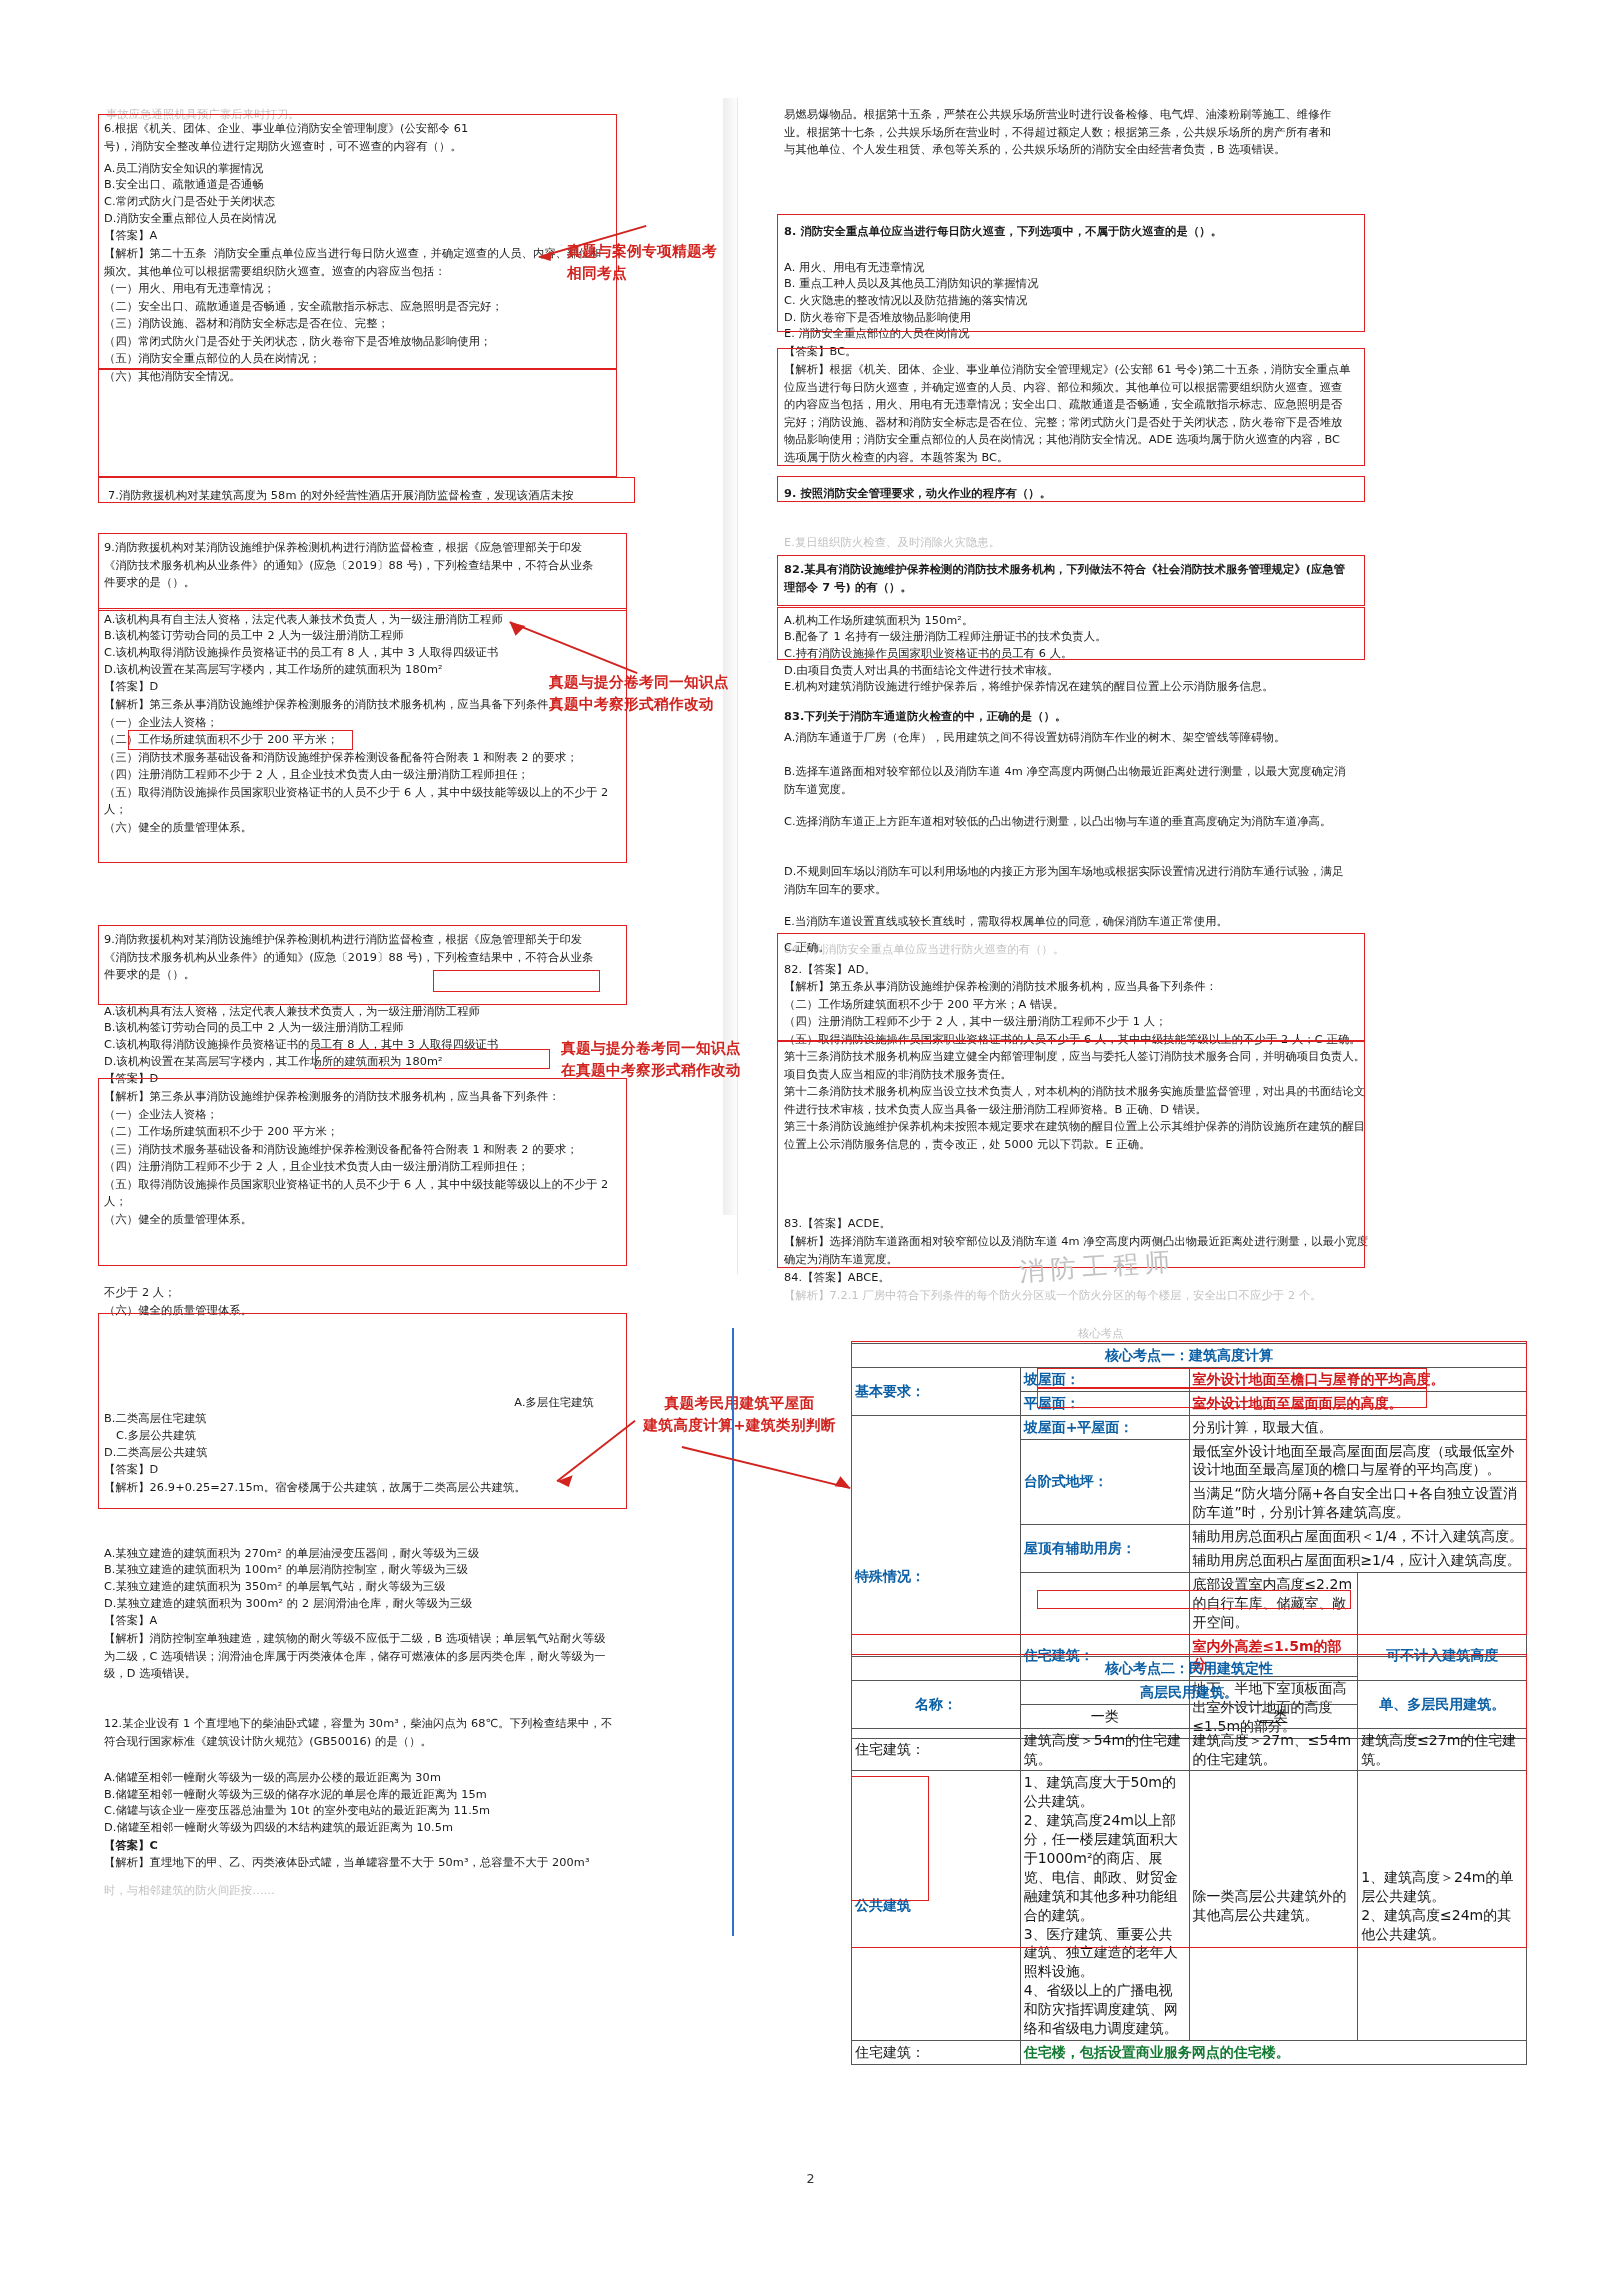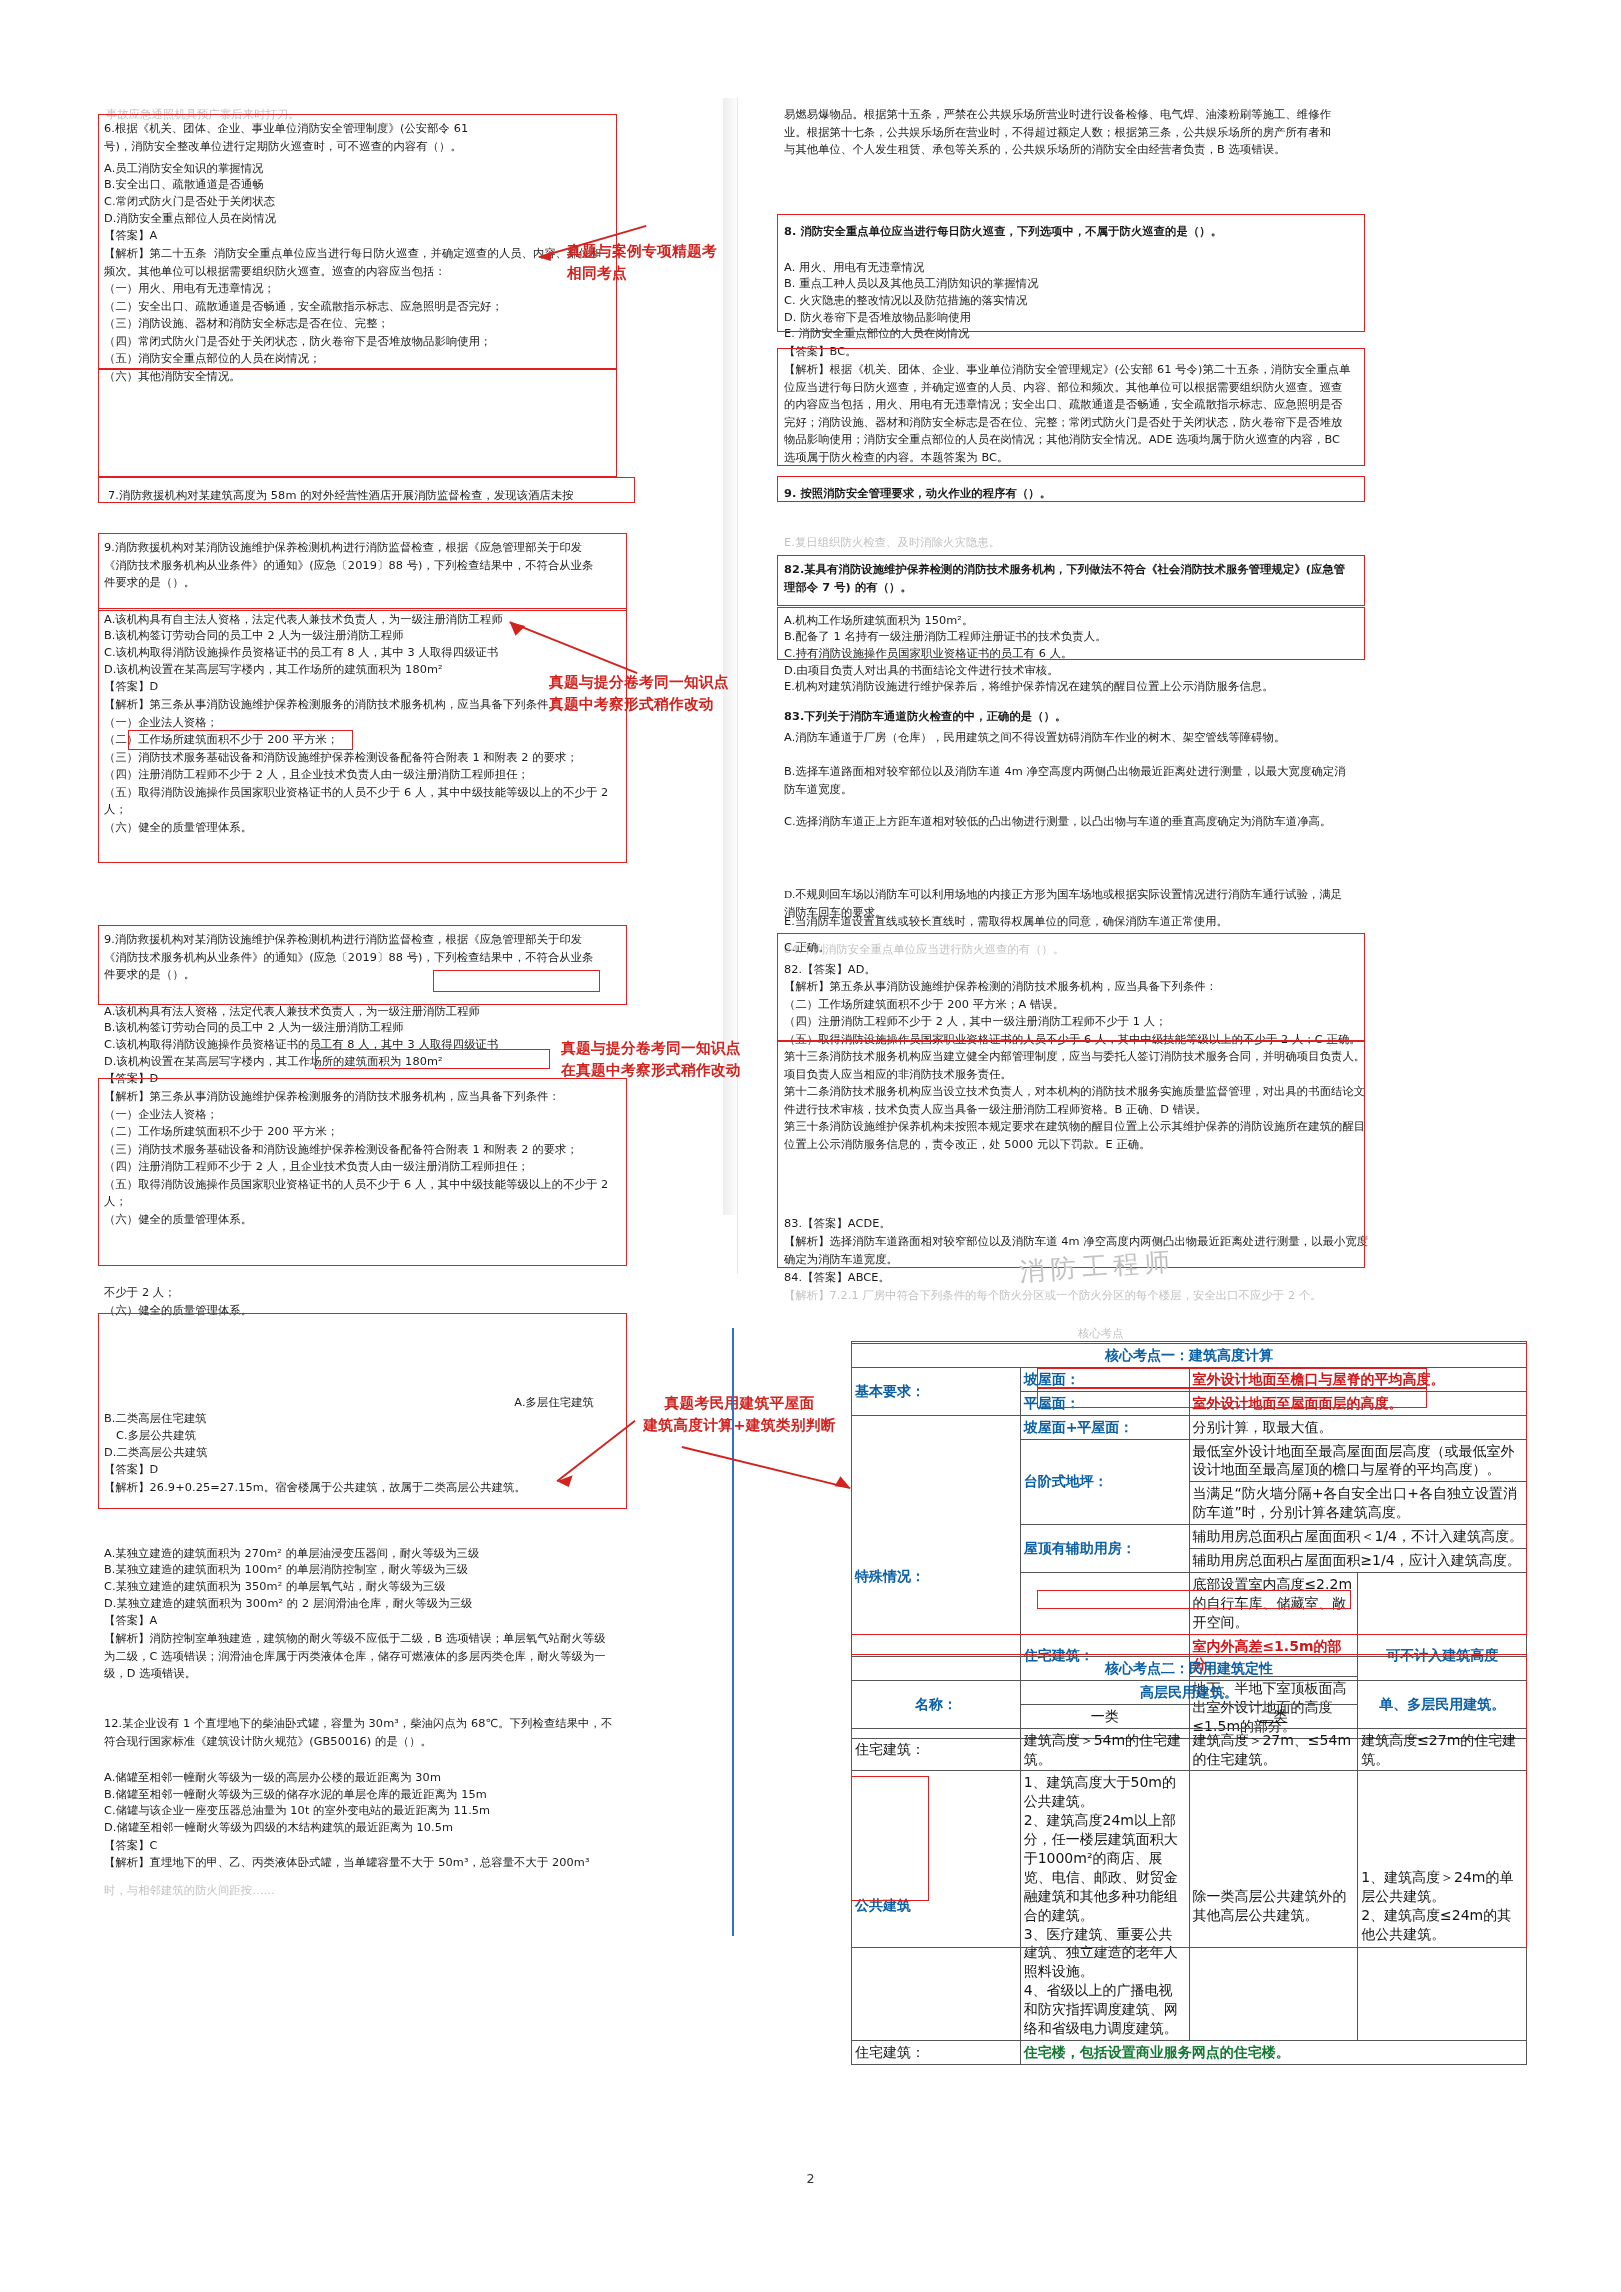--- a/index.html
+++ b/index.html
@@ -192,21 +192,21 @@
   <div class="blk" style="left:104px; top:1578px; width:510px;">C.某独立建造的建筑面积为 350m² 的单层氧气站，耐火等级为三级</div>
   <div class="blk" style="left:104px; top:1595px; width:510px;">D.某独立建造的建筑面积为 300m² 的 2 层润滑油仓库，耐火等级为三级</div>
   <div class="blk" style="left:104px; top:1612px; width:510px;">【答案】A</div>
   <div class="blk" style="left:104px; top:1630px; width:510px;">【解析】消防控制室单独建造，建筑物的耐火等级不应低于二级，B 选项错误；单层氧气站耐火等级为二级，C 选项错误；润滑油仓库属于丙类液体仓库，储存可燃液体的多层丙类仓库，耐火等级为一级，D 选项错误。</div>
 
   <div class="blk" style="left:104px; top:1715px; width:510px;">12.某企业设有 1 个直埋地下的柴油卧式罐，容量为 30m³，柴油闪点为 68℃。下列检查结果中，不符合现行国家标准《建筑设计防火规范》(GB50016) 的是（）。</div>
   <div class="blk" style="left:104px; top:1769px; width:510px;">A.储罐至相邻一幢耐火等级为一级的高层办公楼的最近距离为 30m</div>
   <div class="blk" style="left:104px; top:1786px; width:510px;">B.储罐至相邻一幢耐火等级为三级的储存水泥的单层仓库的最近距离为 15m</div>
   <div class="blk" style="left:104px; top:1802px; width:510px;">C.储罐与该企业一座变压器总油量为 10t 的室外变电站的最近距离为 11.5m</div>
   <div class="blk" style="left:104px; top:1819px; width:510px;">D.储罐至相邻一幢耐火等级为四级的木结构建筑的最近距离为 10.5m</div>
-  <div class="blk" style="left:104px; top:1837px; width:510px;">【答案】C</div>
+  <div class="blk" style="left:104px; top:1837px; width:510px;font-weight:bold;">【答案】C</div>
   <div class="blk" style="left:104px; top:1854px; width:510px;">【解析】直埋地下的甲、乙、丙类液体卧式罐，当单罐容量不大于 50m³，总容量不大于 200m³</div>
   <div class="blk vfaint" style="left:104px; top:1882px; width:510px;">时，与相邻建筑的防火间距按……</div>
 
   <div class="blk" style="left:784px; top:106px; width:549px;">易燃易爆物品。根据第十五条，严禁在公共娱乐场所营业时进行设备检修、电气焊、油漆粉刷等施工、维修作业。根据第十七条，公共娱乐场所在营业时，不得超过额定人数；根据第三条，公共娱乐场所的房产所有者和与其他单位、个人发生租赁、承包等关系的，公共娱乐场所的消防安全由经营者负责，B 选项错误。</div>
 
   <div class="blk" style="left:784px; top:223px; width:549px; font-weight:bold;">8. 消防安全重点单位应当进行每日防火巡查，下列选项中，不属于防火巡查的是（）。</div>
   <div class="blk" style="left:784px; top:259px; width:549px;">A. 用火、用电有无违章情况</div>
   <div class="blk" style="left:784px; top:275px; width:549px;">B. 重点工种人员以及其他员工消防知识的掌握情况</div>
   <div class="blk" style="left:784px; top:292px; width:549px;">C. 火灾隐患的整改情况以及防范措施的落实情况</div>
   <div class="blk" style="left:784px; top:309px; width:549px;">D. 防火卷帘下是否堆放物品影响使用</div>
@@ -229,21 +229,21 @@
   <div class="blk" style="left:784px; top:662px; width:568px;">D.由项目负责人对出具的书面结论文件进行技术审核。</div>
   <div class="blk" style="left:784px; top:678px; width:568px;">E.机构对建筑消防设施进行维护保养后，将维护保养情况在建筑的醒目位置上公示消防服务信息。</div>
 
   <div class="rbox" style="left:777px; top:555px; width:588px; height:51px;"></div>
   <div class="rbox thin" style="left:777px; top:607px; width:588px; height:53px;"></div>
 
   <div class="blk" style="left:784px; top:708px; width:568px; font-weight:bold;">83.下列关于消防车通道防火检查的中，正确的是（）。</div>
   <div class="blk" style="left:784px; top:729px; width:568px;">A.消防车通道于厂房（仓库），民用建筑之间不得设置妨碍消防车作业的树木、架空管线等障碍物。</div>
   <div class="blk" style="left:784px; top:763px; width:568px;">B.选择车道路面相对较窄部位以及消防车道 4m 净空高度内两侧凸出物最近距离处进行测量，以最大宽度确定消防车道宽度。</div>
   <div class="blk" style="left:784px; top:813px; width:568px;">C.选择消防车道正上方距车道相对较低的凸出物进行测量，以凸出物与车道的垂直高度确定为消防车道净高。</div>
-  <div class="blk" style="left:784px; top:886px; width:568px;font-family:Liberation Serif, serif;">D.不规则回车场以消防车可以利用场地的内接正方形为国车场地或根据实际设置情况进行消防车通行试验，满足消防车回车的要求。</div>
+  <div class="blk" style="left:784px; top:863px; width:568px;">D.不规则回车场以消防车可以利用场地的内接正方形为国车场地或根据实际设置情况进行消防车通行试验，满足消防车回车的要求。</div>
   <div class="blk" style="left:784px; top:913px; width:568px;">E.当消防车道设置直线或较长直线时，需取得权属单位的同意，确保消防车道正常使用。</div>
   <div class="blk vfaint" style="left:784px; top:941px; width:568px;">84.下列消防安全重点单位应当进行防火巡查的有（）。</div>
 
   <div class="blk" style="left:784px; top:939px; width:568px;">C.正确。</div>
 
   <div class="blk" style="left:784px; top:961px; width:568px;">82.【答案】AD。</div>
   <div class="blk" style="left:784px; top:978px; width:588px;">【解析】第五条从事消防设施维护保养检测的消防技术服务机构，应当具备下列条件：
 （二）工作场所建筑面积不少于 200 平方米；A 错误。
 （四）注册消防工程师不少于 2 人，其中一级注册消防工程师不少于 1 人；
 （五）取得消防设施操作员国家职业资格证书的人员不少于 6 人，其中中级技能等级以上的不少于 2 人；C 正确。第十三条消防技术服务机构应当建立健全内部管理制度，应当与委托人签订消防技术服务合同，并明确项目负责人。项目负责人应当相应的非消防技术服务责任。

